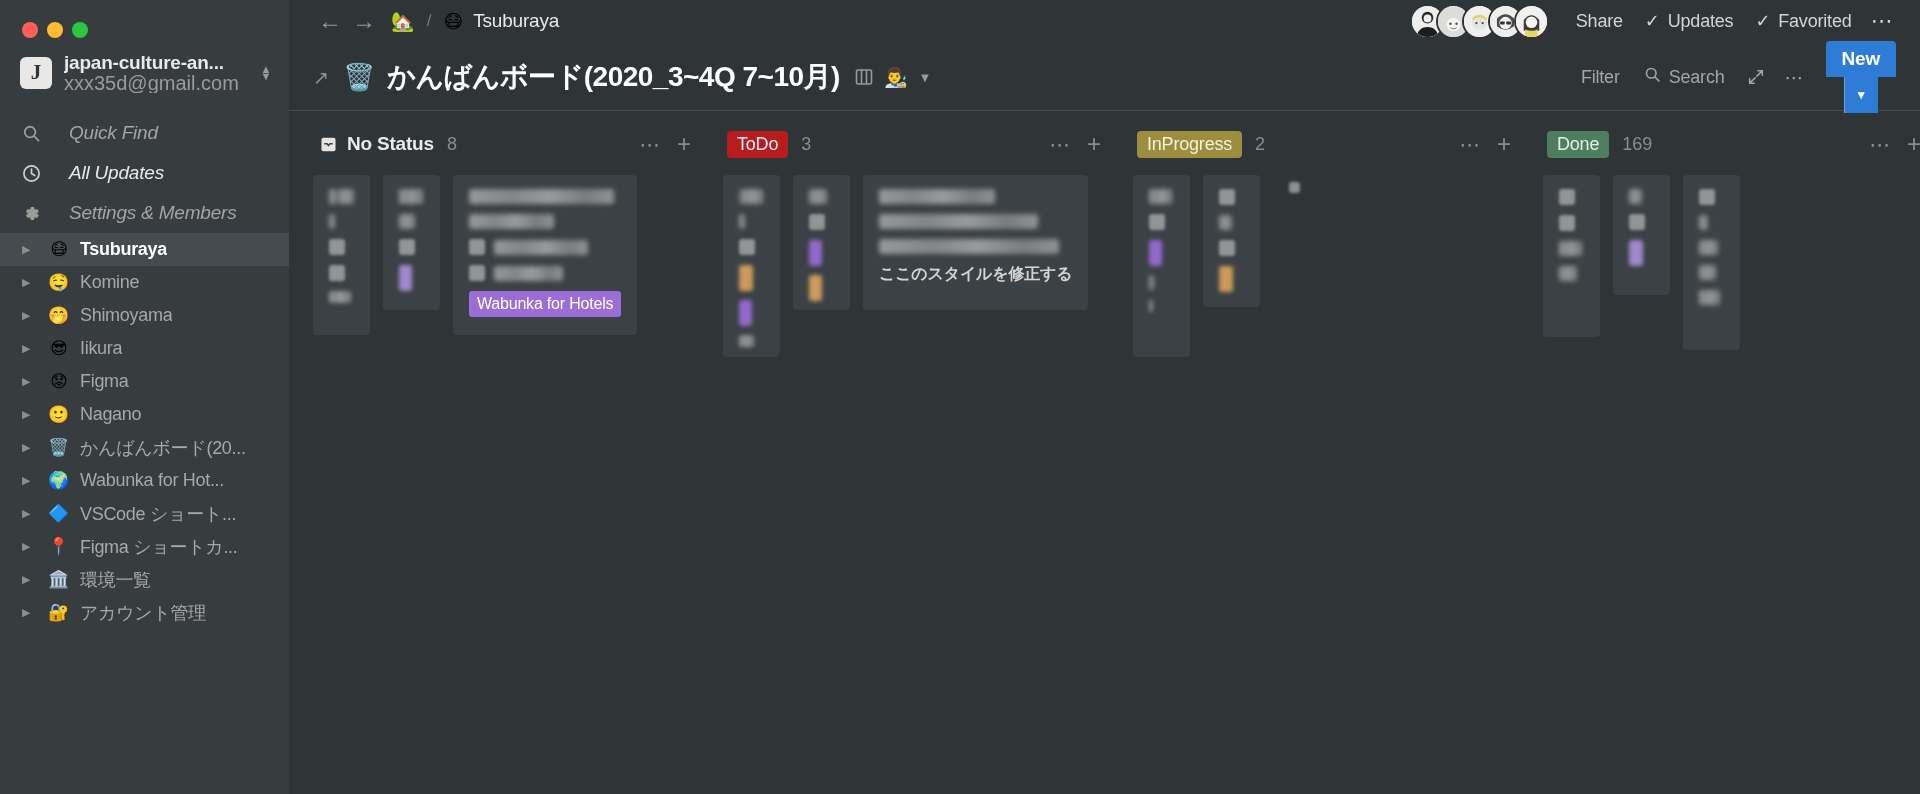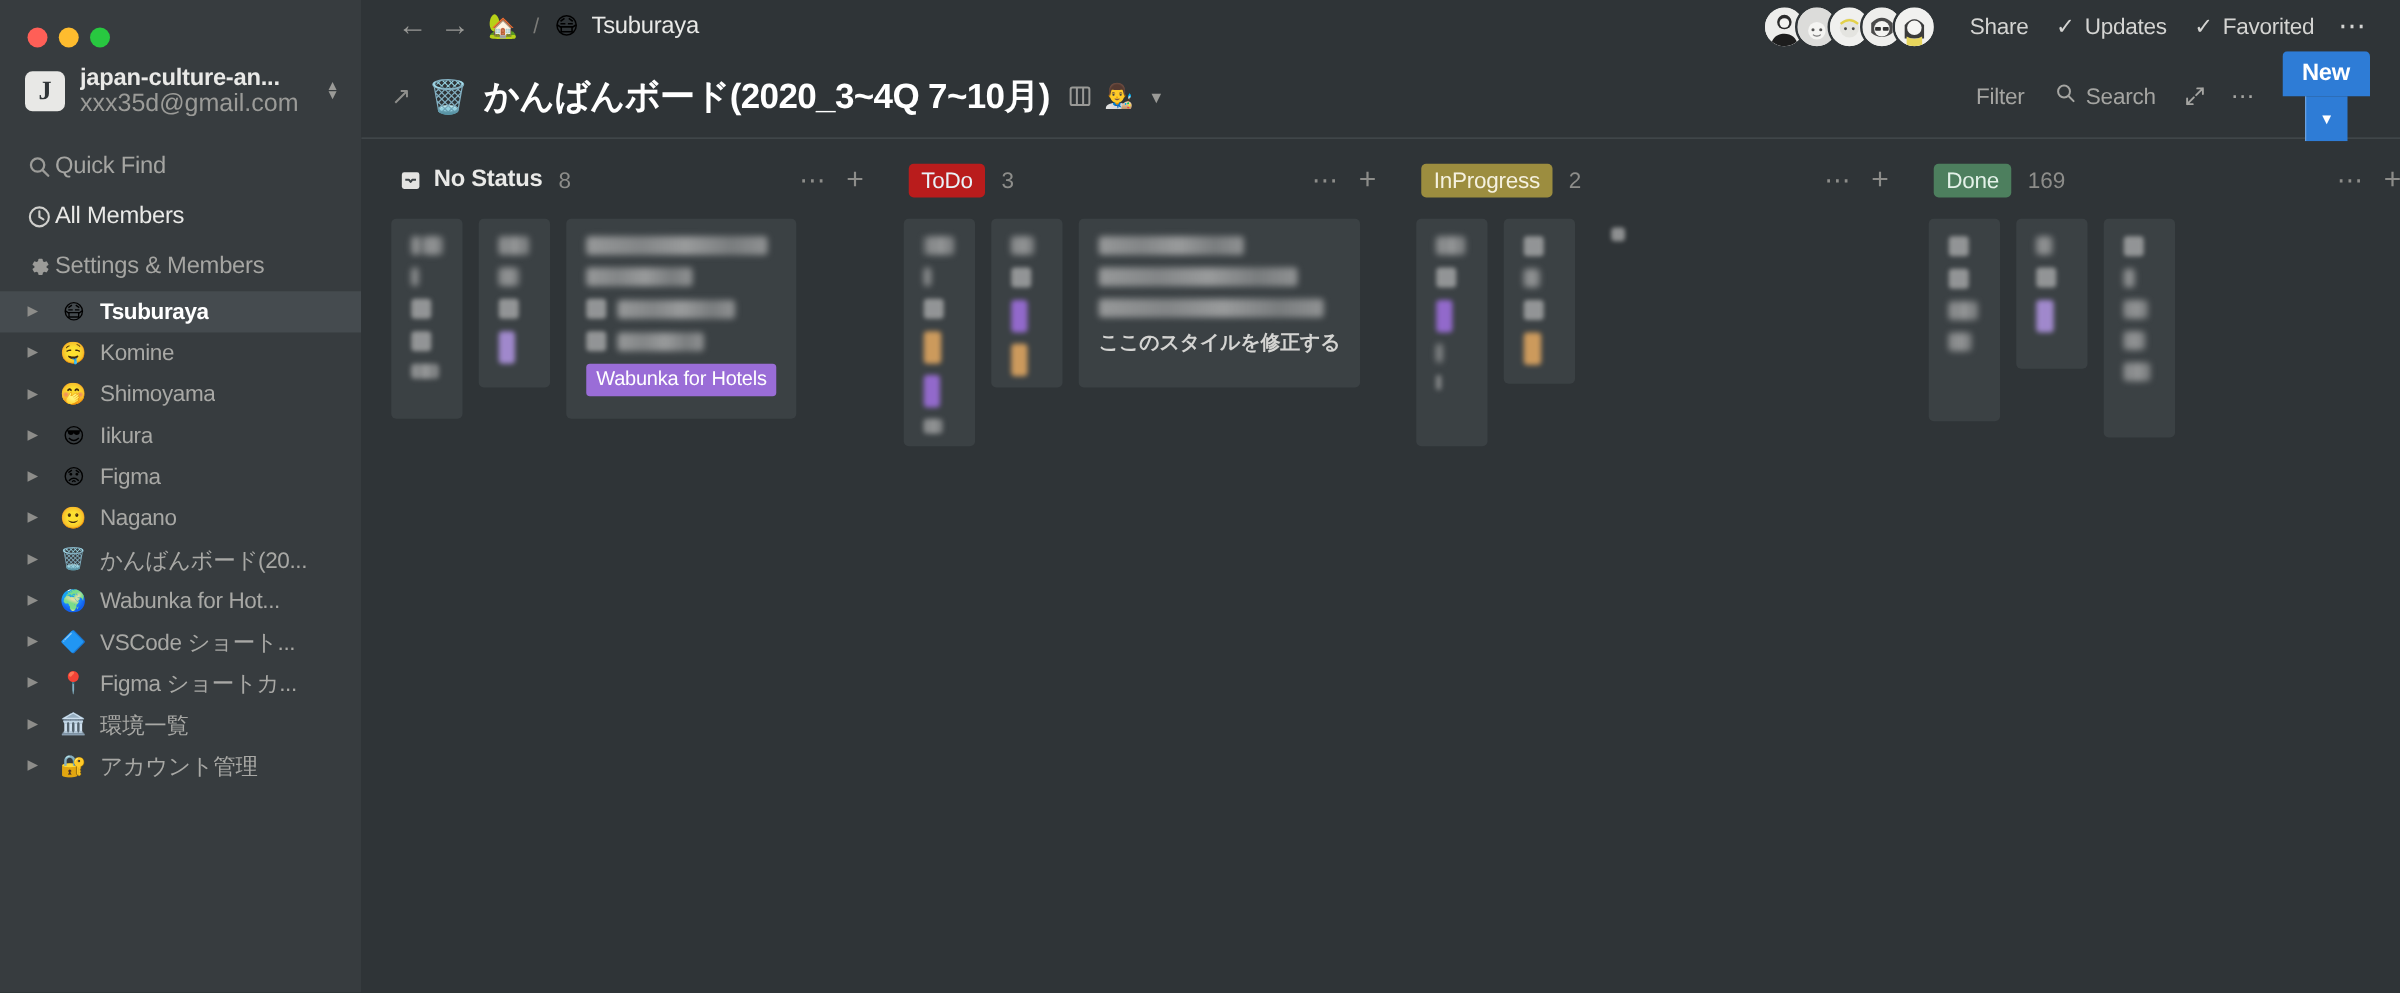--- a/index.html
+++ b/index.html
@@ -52,22 +52,22 @@
     white-space: nowrap; overflow: hidden; text-overflow: ellipsis;
   }
   .ws-caret {
     flex: 0 0 18px; width: 18px; color: #9b9b98;
     display: flex; flex-direction: column; align-items: center;
     line-height: 7px; font-size: 11px;
   }
 
   .nav { margin-top: 10px; }
   .nav-item {
-    display: flex; align-items: center; gap: 2px;
-    padding: 6px 20px; height: 40px; cursor: pointer;
+    display: flex; align-items: center; gap: 27px;
+    padding: 6px 20px; height: 40px; cursor: pointer; font-style: italic;
   }
   .nav-ico {
     width: 22px; height: 22px; flex: 0 0 22px;
     display: flex; align-items: center; justify-content: center;
     color: #9b9b98;
   }
   .nav-label { font-size: 19px; color: #a5a5a2; letter-spacing: -0.2px; }
   .nav-item.strong .nav-label { color: #e9e9e7; }
   .nav-item.strong .nav-ico { color: #cfcfcc; }
 
@@ -305,21 +305,21 @@
         </span>
         <span class="nav-label">Quick Find</span>
       </div>
       <div class="nav-item strong">
         <span class="nav-ico">
           <svg width="19" height="19" viewBox="0 0 20 20" fill="none" stroke="currentColor" stroke-width="1.8">
             <circle cx="10" cy="10" r="8"></circle>
               <path d="M10 5.3V10l3.4 2.1" stroke-linecap="round"></path>
           </svg>
         </span>
-        <span class="nav-label">All Members</span>
+        <span class="nav-label">All Updates</span>
       </div>
       <div class="nav-item">
         <span class="nav-ico">
           <svg width="19" height="19" viewBox="0 0 20 20" fill="currentColor">
             <path d="M10 6.6a3.4 3.4 0 100 6.8 3.4 3.4 0 000-6.8zm0 5.2a1.8 1.8 0 110-3.6 1.8 1.8 0 010 3.6z"></path>
             <path d="M17.3 11.4l-1.2-.7a6.4 6.4 0 000-1.4l1.2-.7a.7.7 0 00.3-.9l-1.2-2a.7.7 0 00-.9-.3l-1.3.5a6.3 6.3 0 00-1.2-.7l-.2-1.4a.7.7 0 00-.7-.6h-2.3a.7.7 0 00-.7.6l-.2 1.4c-.4.2-.8.4-1.2.7l-1.3-.5a.7.7 0 00-.9.3l-1.2 2a.7.7 0 00.3.9l1.2.7a6.4 6.4 0 000 1.4l-1.2.7a.7.7 0 00-.3.9l1.2 2a.7.7 0 00.9.3l1.3-.5c.4.3.8.5 1.2.7l.2 1.4c0 .3.3.6.7.6h2.3c.4 0 .7-.3.7-.6l.2-1.4c.4-.2.8-.4 1.2-.7l1.3.5c.3.1.7 0 .9-.3l1.2-2a.7.7 0 00-.3-.9z"></path>
           </svg>
         </span>
         <span class="nav-label">Settings &amp; Members</span>
       </div>

